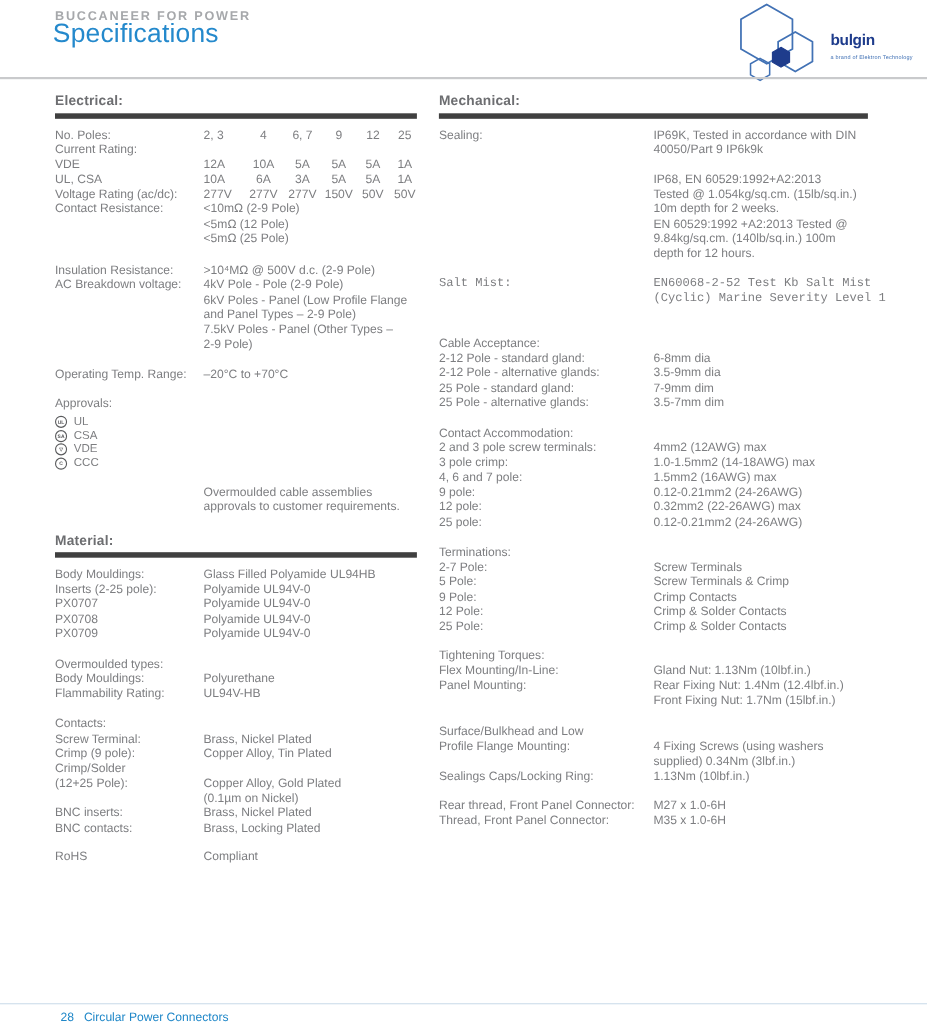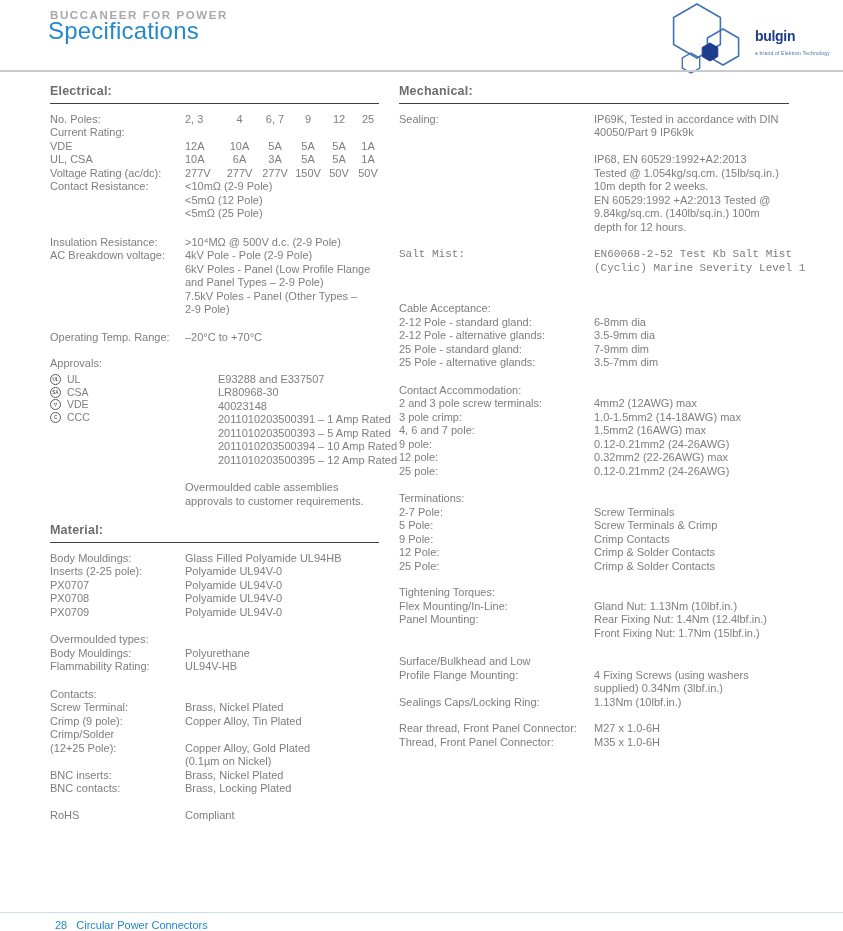--- a/index.html
+++ b/index.html
@@ -18,21 +18,21 @@
   .brand-text { position:absolute; left:92px; top:25px; }
   .brand-name { font-size:14px; font-weight:bold; color:#1e3c8c; letter-spacing:-0.3px; display:block; line-height:20px; }
   .brand-tagline { font-size:5px; color:#4272b5; display:block; margin-top:1px; letter-spacing:0.2px; }
   .top-rule { position:absolute; left:0; top:70px; width:843px; height:2px; background:#c9cacc; }
 
   
   .col { position:absolute; top:85px; }
   .col-left  { left:50px;  width:329px; }
   .col-right { left:399px; width:390px; }
 
-  h2.sec { font-size:12.5px; font-weight:bold; color:#6d6e71; border-bottom:1px solid #404040;
+  h2.sec { font-size:12.5px; font-weight:bold; color:#6d6e71; border-bottom:5px solid #404040;
            padding-bottom:4px; margin-bottom:9px; letter-spacing:0.2px; }
   .sec-material { margin-top:0; }
 
   .block { margin-bottom:14px; }
   .mb0 { margin-bottom:0; }
   .mb13 { margin-bottom:13px; }
   .mb15 { margin-bottom:15px; }
   .mb27 { margin-bottom:27px;font-family:Liberation Mono, monospace; }
   .mb40 { margin-bottom:16px; }
 
@@ -48,21 +48,21 @@
   .pc { flex:none; text-align:center; }
   .pc0 { width:37px; text-align:left; }
   .pc1 { width:35px; }
   .pc2 { width:36px; }
   .pc3 { width:30px; }
   .pc4 { width:32px; }
   .pc5 { width:26px; }
 
   
   .appr-label { margin-bottom:2px; }
-  .appr-body { display:flex; align-items:flex-start;gap:33px; }
+  .appr-body { display:flex; align-items:flex-start; }
   .agencies { flex:none; width:135px; padding-top:1px; }
   .agency { display:flex; align-items:center; height:12.5px; }
   .abadge { flex:none; width:11px; height:11px; border:1px solid #58595b; border-radius:50%;
             color:#58595b; font-size:4.5px; font-weight:bold; display:flex; align-items:center;
             justify-content:center; margin-right:6px; }
   .aname { color:#7d7e81; font-size:10.5px; }
   .appr-numbers { flex:1; white-space:pre; }
   .appr-note { display:flex; margin-top:14px; }
   .appr-note .pad { flex:none; width:135px; }
   .appr-note .txt { white-space:pre; }
@@ -192,27 +192,20 @@
           </div>
             <div class="agency">
             <span class="abadge">▽</span>
             <span class="aname">VDE</span>
           </div>
             <div class="agency">
             <span class="abadge">C</span>
             <span class="aname">CCC</span>
           </div>
           </div>
-        <div class="appr-numbers">E93288 and E337507
-LR80968-30
-40023148
-2011010203500391 – 1 Amp Rated
-2011010203500393 – 5 Amp Rated
-2011010203500394 – 10 Amp Rated
-2011010203500395 – 12 Amp Rated</div>
       </div>
       <div class="appr-note">
         <div class="pad"></div>
         <div class="txt">Overmoulded cable assemblies
 approvals to customer requirements.</div>
       </div>
     </div>
 
     <h2 class="sec sec-material">Material:</h2>
 

